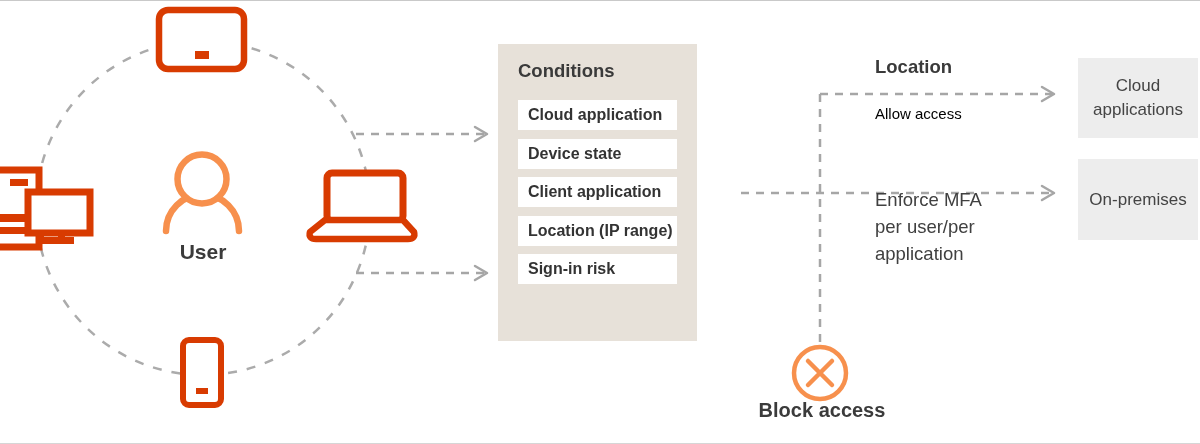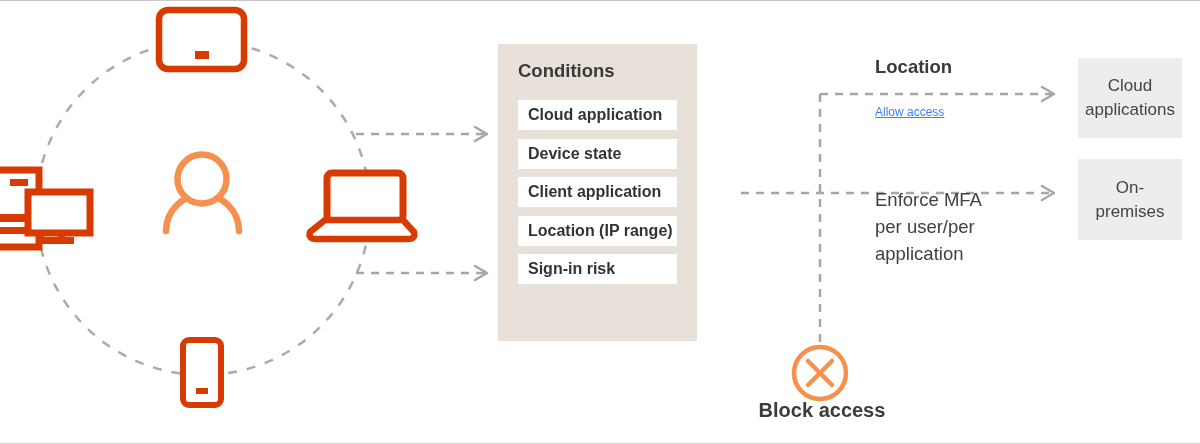--- a/index.html
+++ b/index.html
@@ -10,24 +10,24 @@
   }
   #shapes{position:absolute;left:0;top:0;width:1200px;height:444px;}
   .abs{position:absolute;}
   .user-label{left:153px;top:239px;width:100px;text-align:center;font-size:21px;font-weight:bold;color:#3b3b3b;}
   .conditions-panel{left:498px;top:43px;width:199px;height:297px;background:#e7e1d9;box-sizing:border-box;padding:15px 20px 0 20px;}
   .conditions-title{font-size:18.5px;font-weight:bold;color:#3a3a3a;line-height:24px;}
   .cond-rows{margin-top:17px;}
   .cond-row{height:30px;margin-bottom:8.5px;background:#ffffff;display:flex;align-items:center;
     padding-left:10px;font-size:16px;font-weight:600;color:#333333;}
   .actions-title{left:875px;top:55px;font-size:18.5px;font-weight:bold;color:#3a3a3a;}
-  .allow-label{left:875px;top:104px;font-size:12px;color:#3b82f6;text-decoration:underline;}
+  .allow-label{left:875px;top:104px;font-size:15px;color:#000000;}
   .enforce-label{left:875px;top:185px;font-size:18.5px;color:#404040;white-space:pre-line;line-height:27px;}
   .block-label{left:757px;top:398px;width:130px;text-align:center;font-size:20px;font-weight:bold;color:#3b3b3b;}
-  .dest-box{width:104px;background:#ededed;display:flex;align-items:center;justify-content:center;
+  .dest-box{width:120px;background:#ededed;display:flex;align-items:center;justify-content:center;
     text-align:center;font-size:17px;color:#444444;line-height:24px;box-sizing:border-box;padding:8px 4px;}
   .dest-cloud{left:1078px;top:57px;height:80px;}
   .dest-onprem{left:1078px;top:158px;height:81px;}
 </style>
 </head>
 <body>
 
 <div id="stage">
 
   <svg id="shapes" viewBox="0 0 1200 444">
@@ -77,20 +77,21 @@
       <path d="M166 230 A 36.5 36.5 0 0 1 239 230" fill="none" stroke="#f7904d" stroke-width="6.5" stroke-linecap="round"></path>
       <circle cx="202" cy="178" r="24.5" fill="#ffffff" stroke="#f7904d" stroke-width="6.5"></circle>
     </g>
 
     <g>
       <circle cx="820" cy="372" r="26" fill="#ffffff" stroke="#f7904d" stroke-width="4.5"></circle>
       <path d="M808 360 L832 384 M832 360 L808 384" fill="none" stroke="#f7904d" stroke-width="4.5" stroke-linecap="round"></path>
     </g>
   </svg>
 
+  <div class="abs user-label">User</div>
 
   <div class="abs conditions-panel">
     <div class="conditions-title">Conditions</div>
     <div class="cond-rows">
       <div class="cond-row">Cloud application</div>
       <div class="cond-row">Device state</div>
       <div class="cond-row">Client application</div>
       <div class="cond-row">Location (IP range)</div>
       <div class="cond-row">Sign-in risk</div>
     </div>

